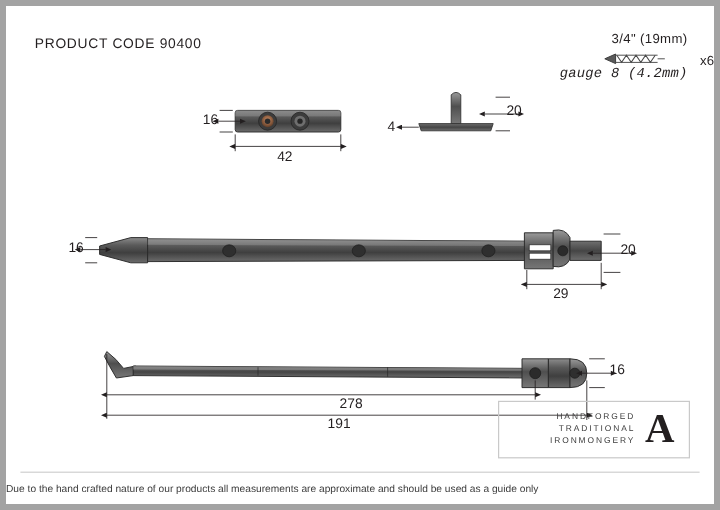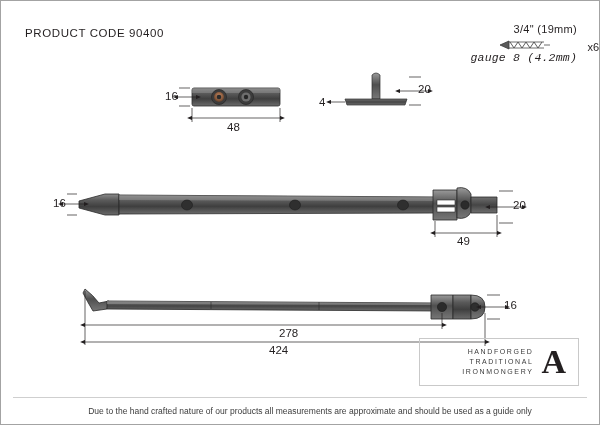--- a/index.html
+++ b/index.html
@@ -10,21 +10,21 @@
   body {
     font-family: "Liberation Sans", sans-serif;
     color: #231f20;
   }
   #page {
     position: relative;
     width: 600px;
     height: 425px;
     overflow: hidden;
     background: #ffffff;
-    border: 1px solid #a3a3a3;
+    border: 5px solid #a3a3a3;
     box-sizing: border-box;
   }
   .abs { position: absolute; }
 
   #product-code {
     left: 24px;
     top: 26px;
     font-size: 11.5px;
     letter-spacing: 0.6px;
     color: #231f20;
@@ -68,24 +68,23 @@
     top: 0;
     width: 600px;
     height: 425px;
     pointer-events: none;
   }
 
   #footer-note {
     left: 0;
     right: 0;
     bottom: 8px;
-    text-align: center;
+    text-align: left;
     font-size: 8.5px;
     color: #3b3b3b;
-    padding-left: 20px;
   }
   #footer-rule {
     left: 12px;
     right: 12px;
     bottom: 26px;
     height: 1px;
     background: #cfcfcf;
   }
 
   #logo-box {
@@ -268,32 +267,32 @@
       <line x1="84" y1="290" x2="84" y2="344"></line>
       <line x1="441" y1="312" x2="441" y2="328"></line>
     </g>
     <g stroke="#231f20" stroke-width="0.7" fill="none">
       <line x1="84" y1="341" x2="484" y2="341" marker-start="url(#arrL)" marker-end="url(#arrR)"></line>
       <line x1="484" y1="312" x2="484" y2="345"></line>
     </g>
   </svg>
 
   <div class="abs dimtext" style="left:164px; top:89px;">16</div>
-  <div class="abs dimtext" style="left:226px; top:120px;">48</div>
+  <div class="abs dimtext" style="left:226px; top:120px;">42</div>
 
   <div class="abs dimtext" style="left:417px; top:82px;">20</div>
   <div class="abs dimtext" style="left:318px; top:95px;">4</div>
 
   <div class="abs dimtext" style="left:52px;  top:196px;">16</div>
   <div class="abs dimtext" style="left:512px; top:198px;">20</div>
-  <div class="abs dimtext" style="left:456px; top:234px;">49</div>
+  <div class="abs dimtext" style="left:456px; top:234px;">29</div>
 
   <div class="abs dimtext" style="left:503px; top:298px;">16</div>
   <div class="abs dimtext" style="left:278px; top:326px;">278</div>
-  <div class="abs dimtext" style="left:268px; top:343px;">424</div>
+  <div class="abs dimtext" style="left:268px; top:343px;">191</div>
 
   <div class="abs" id="logo-box">
     <div id="logo-text">
       <div>HANDFORGED</div>
       <div>TRADITIONAL</div>
       <div>IRONMONGERY</div>
     </div>
     <div id="logo-a">A</div>
   </div>
 

